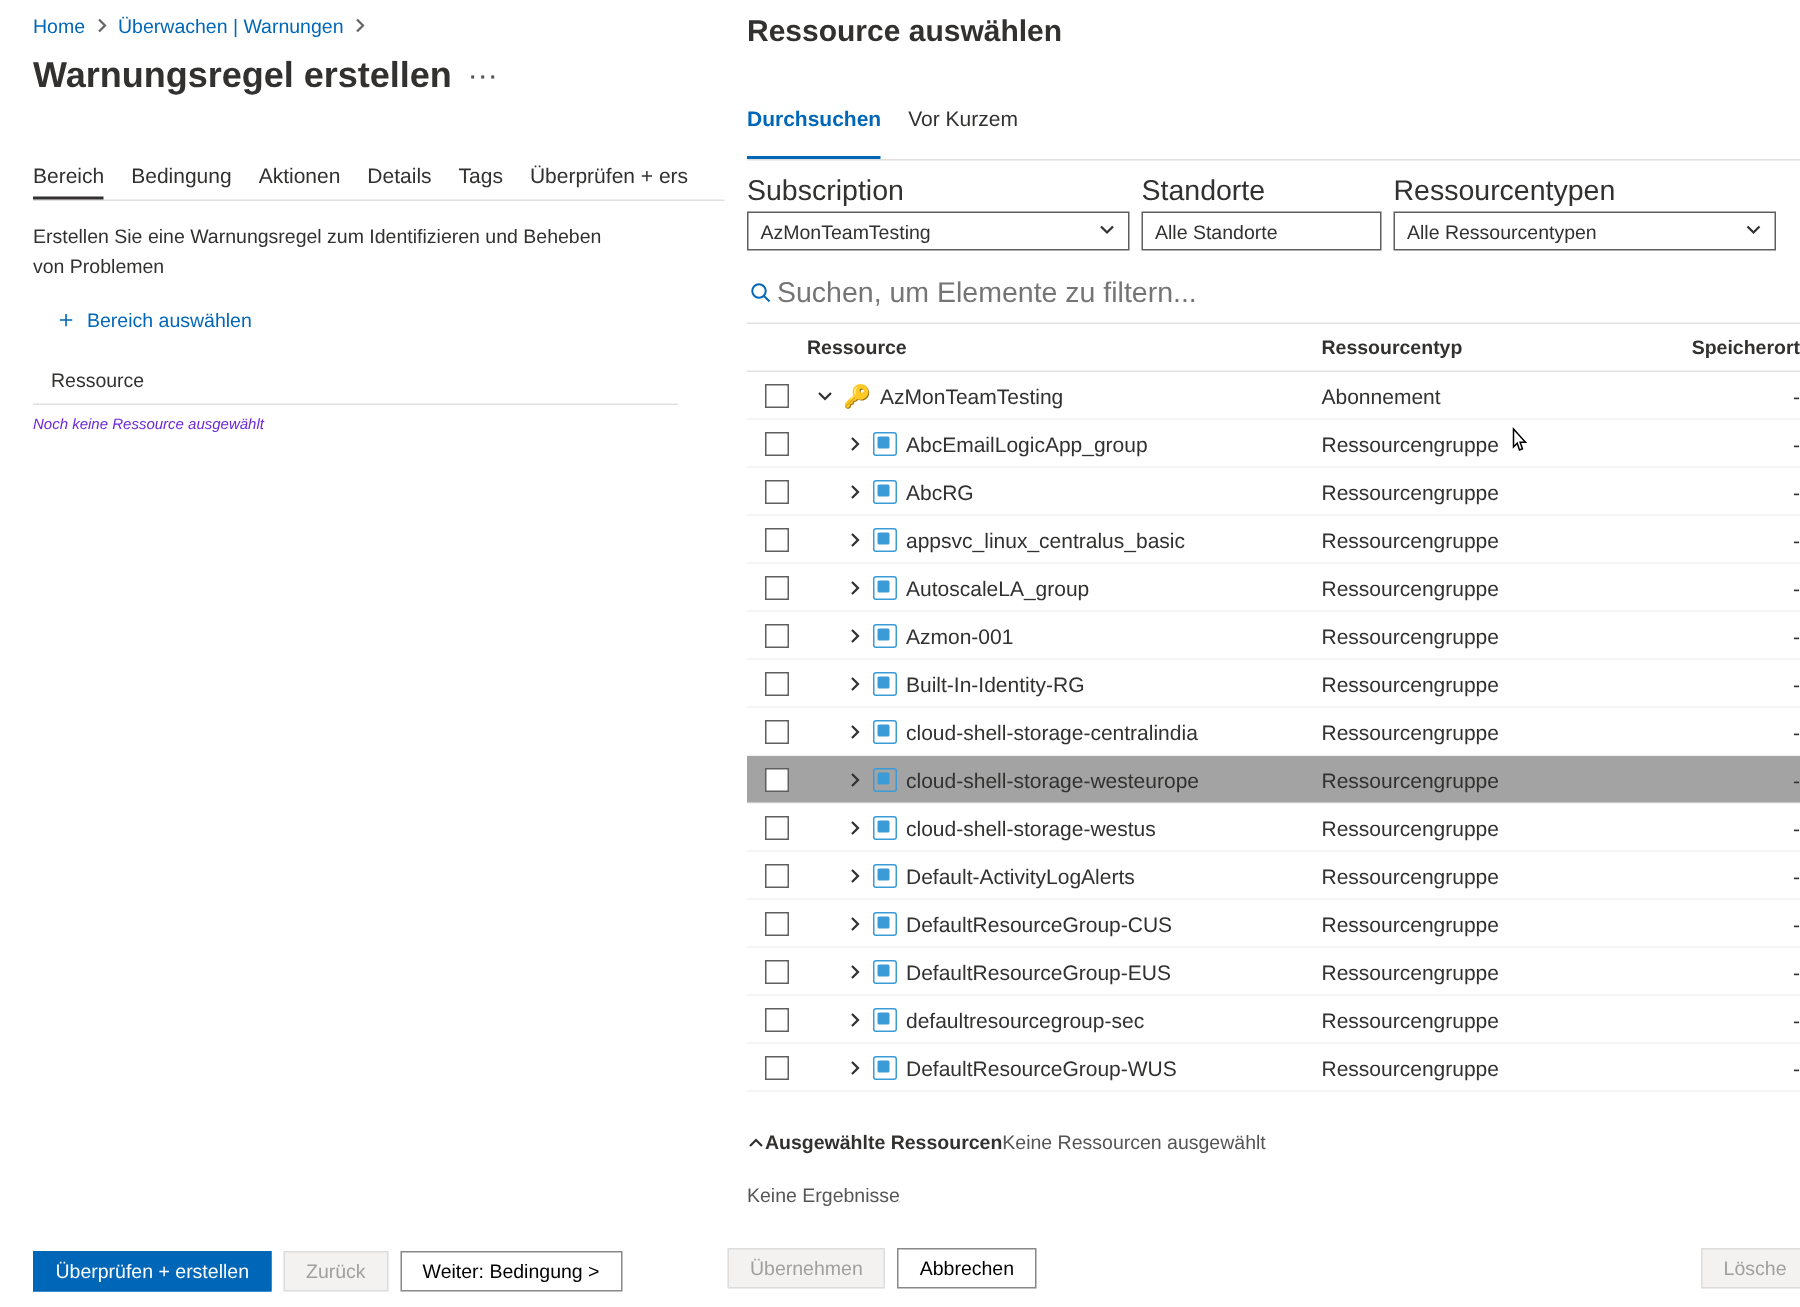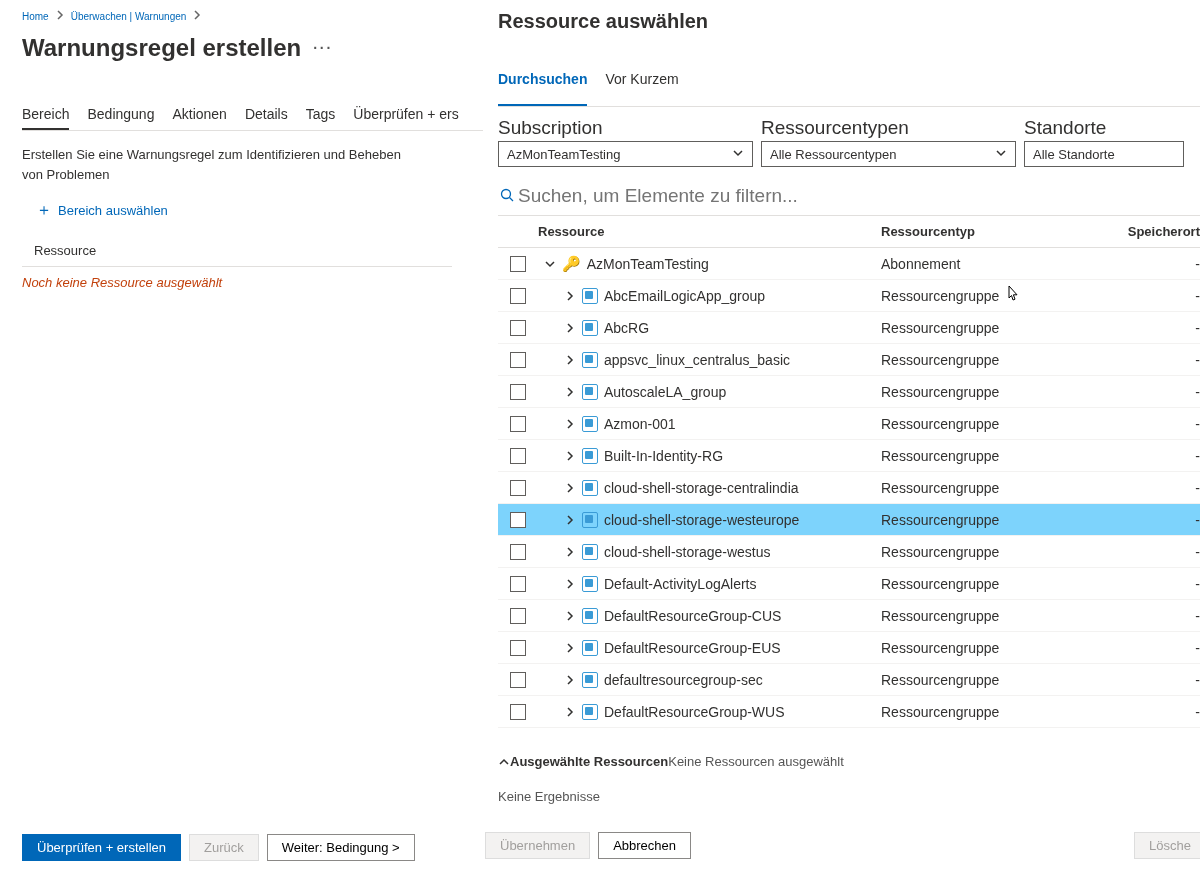--- a/index.html
+++ b/index.html
@@ -16,33 +16,33 @@
   a { color: #0067b8; text-decoration: none; }
   .wrap { display: flex; width: 100%; height: 100%; }
 
   
   .left {
     width: 483px;
     padding: 10px 0 0 22px;
     position: relative;
     height: 100%;
   }
-  .breadcrumbs { display: flex; align-items: center; gap: 6px; font-size: 10px; margin-bottom: 4px; }
+  .breadcrumbs { display: flex; align-items: flex-start; gap: 6px; font-size: 13px; margin-bottom: 4px; }
   .bcsep { color: #666; }
   .page-title { font-size: 24px; font-weight: 600; margin-top: 12px; display:flex; align-items:center; gap:12px;}
   .dots { letter-spacing:2px; color:#555; font-size:14px; }
   .tabs { display: flex; gap: 18px; margin-top: 44px; font-size: 14px; }
   .tab { padding-bottom: 6px; cursor: pointer; }
   .tab.active { border-bottom: 2px solid #323130; font-weight: 400; }
   .left hr.tabline { border:0; border-top:1px solid #e1dfdd; margin:0 0 14px 0; }
   .desc { font-size: 13px; line-height: 1.5; margin-bottom: 16px; max-width: 380px; }
   .add-scope { display: flex; align-items: center; gap: 6px; color: #0067b8; font-size: 13px; margin-left: 14px; margin-bottom: 16px; cursor:pointer;}
   .plus-icon { font-size: 16px; font-weight:400; }
   .res-head { font-size: 13px; padding: 6px 0 8px 12px; border-bottom: 1px solid #e1dfdd; width: 430px;}
-  .no-res { font-style: italic; color: #c2410c; font-size: 13px; padding-top: 8px;}
+  .no-res { font-style: italic; color: #6d28d9; font-size: 10px; padding-top: 8px;}
   .left-footer {
     position: absolute; bottom: 10px; left: 22px; display: flex; gap: 8px;
   }
   .btn { padding: 5px 14px; font-size: 13px; border:1px solid #8a8886; background:#fff; cursor:pointer; }
   .btn-primary { background:#0067b8; color:#fff; border-color:#0067b8; }
   .btn-disabled { background:#f3f2f1; color:#a19f9d; border-color:#ddd; cursor:default; }
 
   
   .right {
     flex: 1;
@@ -67,21 +67,21 @@
   .search-icon { width:18px; text-align:center; color:#0067b8; }
 
   .cols { display:flex; font-weight:600; font-size:13px; padding:8px 0; border-bottom:1px solid #e1dfdd;}
   .col-cb { width:40px; display:flex; justify-content:center; align-items:center;}
   .col-res { flex:1; padding-left:0; }
   .col-type { width:224px; }
   .col-loc { width:95px;text-align:right; }
 
   .tree { }
   .trow { display:flex; align-items:center; height:32px; border-bottom:1px solid #f3f2f1; font-size:14px; }
-  .trow.hover { background:#7dd3fc; }
+  .trow.hover { background:#a3a3a3; }
   .trow .col-res { display:flex; align-items:center; gap:6px; }
   .cb { width:16px; height:16px; border:1px solid #605e5c; background:#fff; cursor:pointer;}
   .chev { display:inline-block; cursor:pointer;}
   .chev svg { display:block; }
   .indent-root { width:0px; }
   .indent-child { width:20px; }
   .key-icon { color:#d8a300; font-size:15px; }
   .rg-icon { display:inline-block; width:16px; height:16px; position:relative; }
   .rg-icon::before {
     content:""; position:absolute; inset:0; border:1.5px solid #3a9bd6; border-radius:2px;
@@ -168,32 +168,32 @@
       <div class="fcol">
         <span class="flabel">Subscription</span>
         <div class="dropdown">
           <span>AzMonTeamTesting</span>
           <span class="chev-dd"><svg viewBox="0 0 12 12">
                 <path d="M2 4 L6 8 L10 4"></path>
               </svg></span>
         </div>
       </div>
       <div class="fcol">
+        <span class="flabel">Standorte</span>
+        <div class="dropdown dd-narrow">
+          <span>Alle Standorte</span>
+        </div>
+      </div>
+      <div class="fcol">
         <span class="flabel">Ressourcentypen</span>
         <div class="dropdown">
           <span>Alle Ressourcentypen</span>
           <span class="chev-dd"><svg viewBox="0 0 12 12">
                 <path d="M2 4 L6 8 L10 4"></path>
               </svg></span>
-        </div>
-      </div>
-      <div class="fcol">
-        <span class="flabel">Standorte</span>
-        <div class="dropdown dd-narrow">
-          <span>Alle Standorte</span>
         </div>
       </div>
     </div>
 
     <div class="search-row">
       <span class="search-icon">
         <svg width="14" height="14" viewBox="0 0 14 14">
             <circle cx="6" cy="6" r="4.5" fill="none" stroke="#0067b8" stroke-width="1.3"></circle>
             <path d="M9.5 9.5 L13 13" stroke="#0067b8" stroke-width="1.3"></path>
           </svg>

